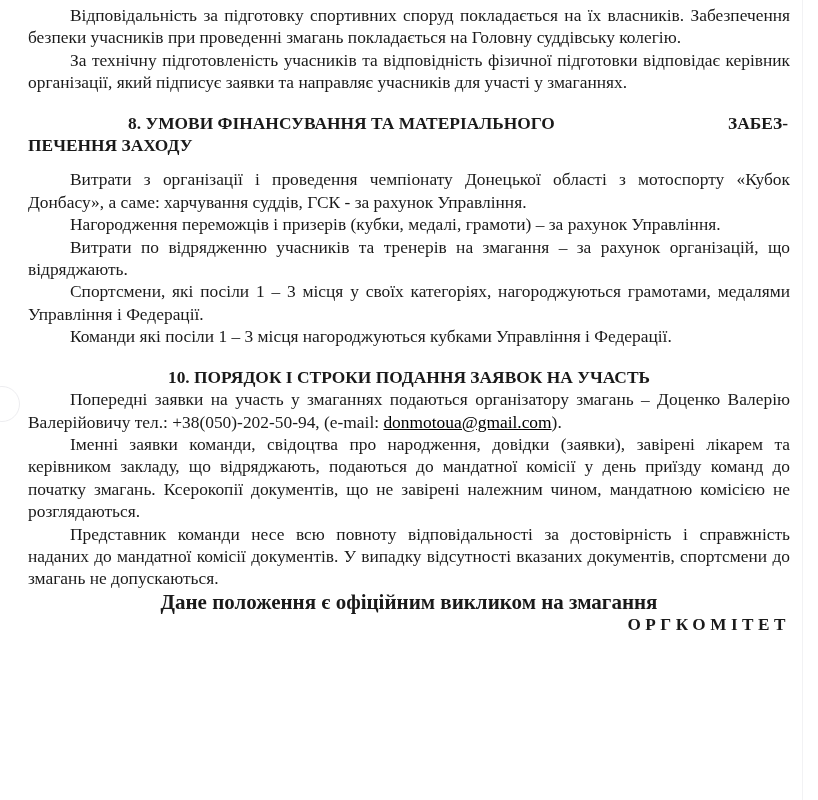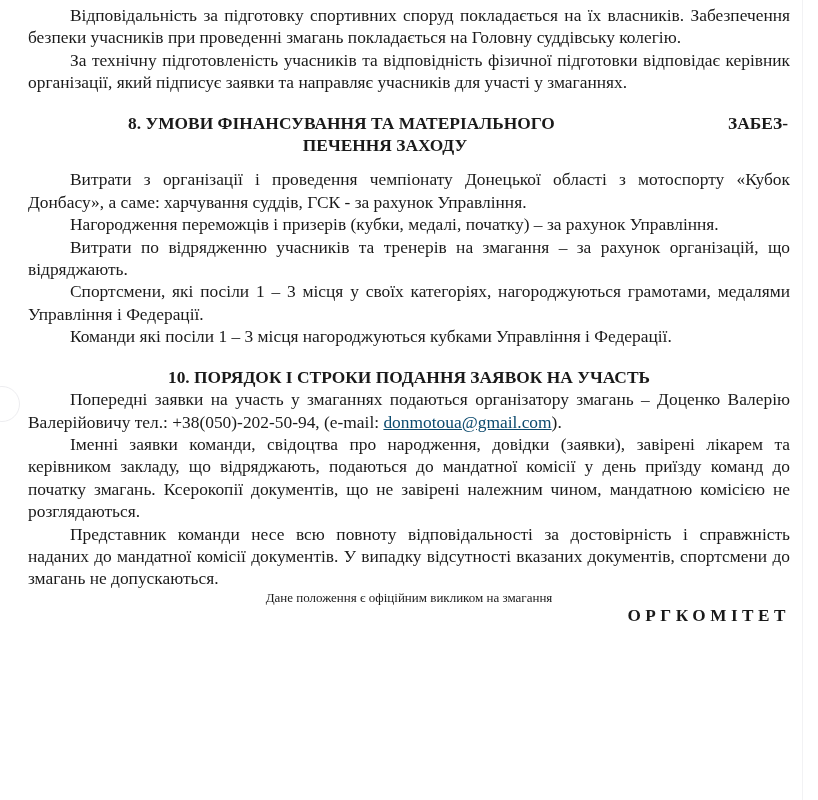--- a/index.html
+++ b/index.html
@@ -79,38 +79,37 @@
     display: flex;
     justify-content: space-between;
     align-items: baseline;
     padding: 0 2px 0 100px;
   }
 
   .heading-sub {
     font-weight: bold;
     font-size: 17.4px;
     line-height: 22.4px;
-    text-align: center;
     margin: 0;
     text-indent: 0;
     padding-right: 48px;
   }
 
   .gap-before   { margin-top: 12px; }
   .gap-before-l { margin-top: 18px; gap: 20px; }
   .gap-before-xl{ margin-top: 26px; }
 
   a.maillink {
-    color: #0c4a6e;
+    color: #000000;
     text-decoration: underline;
   }
 
   .closing {
-    font-weight: normal;
-    font-size: 13px;
+    font-weight: bold;
+    font-size: 21px;
     text-align: center;
     text-indent: 0;
     margin: 0;
   }
 
   .orgcom {
     font-weight: bold;
     font-size: 17.2px;
     text-align: right;
     text-indent: 0;
@@ -130,21 +129,21 @@
   <p>Відповідальність за підготовку спортивних споруд покладається на їх власників. Забезпечення безпеки учасників при проведенні змагань покладається на Головну суддівську колегію.</p>
   <p>За технічну підготовленість учасників та відповідність фізичної підготовки відповідає керівник організації, який підписує заявки та направляє учасників для участі у змаганнях.</p>
 
   <div class="heading-justified gap-before-l">
     <span>8. УМОВИ ФІНАНСУВАННЯ ТА МАТЕРІАЛЬНОГО</span>
     <span>ЗАБЕЗ-</span>
   </div>
   <div class="heading-sub">ПЕЧЕННЯ ЗАХОДУ</div>
 
   <p class="gap-before">Витрати з організації і проведення чемпіонату Донецької області з мотоспорту «Кубок Донбасу», а саме: харчування суддів, ГСК - за рахунок Управління.</p>
-  <p>Нагородження переможців і призерів (кубки, медалі, початку) – за рахунок Управління.</p>
+  <p>Нагородження переможців і призерів (кубки, медалі, грамоти) – за рахунок Управління.</p>
   <p>Витрати по відрядженню учасників та тренерів на змагання – за рахунок організацій, що відряджають.</p>
 
   <p>Спортсмени, які посіли 1 – 3 місця у своїх категоріях, нагороджуються грамотами,  медалями Управління і Федерації.</p>
   <p>Команди які посіли 1 – 3 місця нагороджуються кубками Управління і Федерації.</p>
 
   <div class="heading gap-before-l">10. ПОРЯДОК І СТРОКИ ПОДАННЯ ЗАЯВОК НА УЧАСТЬ</div>
 
   <p><span>Попередні заявки на участь у змаганнях подаються організатору змагань – Доценко Валерію Валерійовичу тел.: +38(050)-202-50-94, (e-mail: </span><a class="maillink" href="#">donmotoua@gmail.com</a><span>).</span></p>
 
   <p>Іменні заявки команди, свідоцтва про народження, довідки (заявки), завірені лікарем та керівником закладу, що відряджають, подаються до мандатної комісії у день приїзду команд до початку змагань. Ксерокопії документів, що не завірені належним чином, мандатною комісією не розглядаються.</p>

